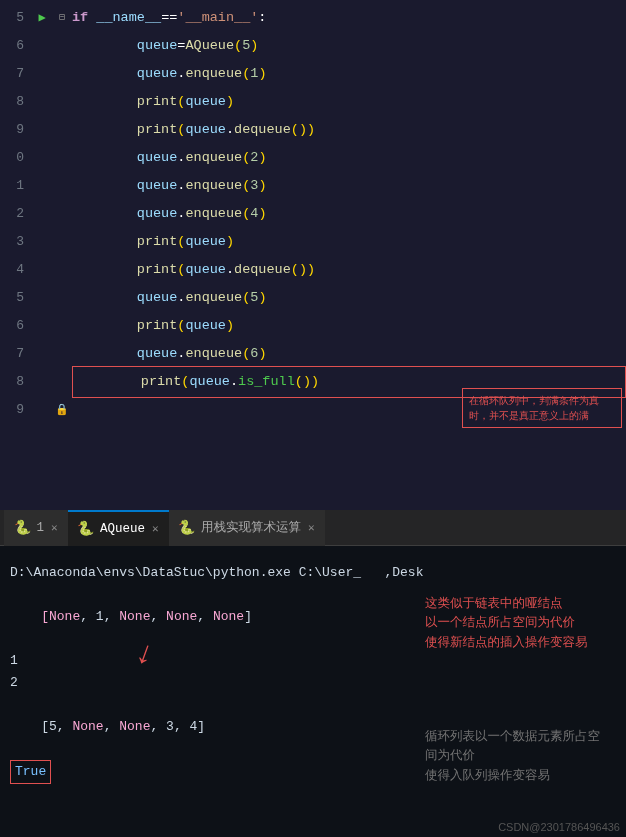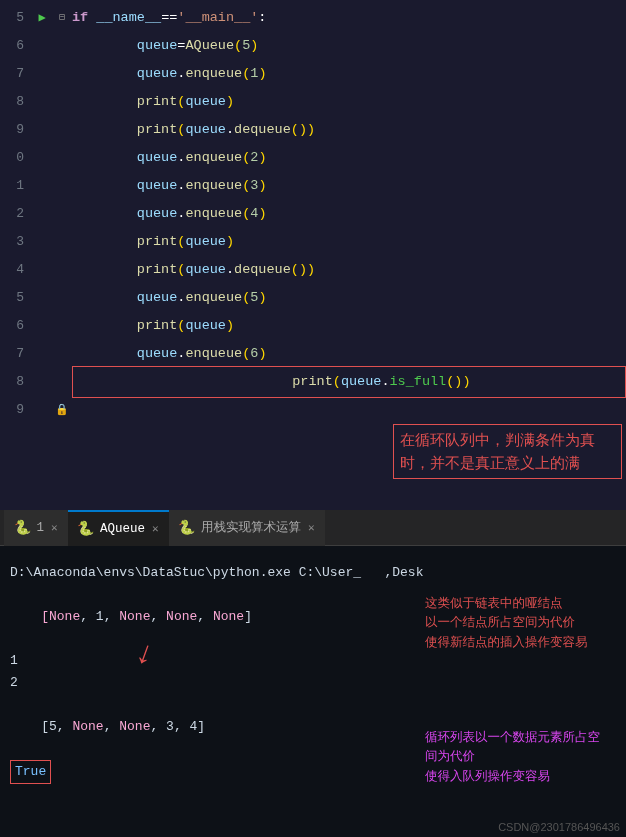--- a/index.html
+++ b/index.html
@@ -80,27 +80,27 @@
     .num { color: #b5cea8; }
     .paren { color: #ffd700; }
     .var { color: #9cdcfe; }
     .kw-end { color: #9cdcfe; }
     .str-empty { color: #ce9178; }
 
     
     .annotation-box-top {
       position: absolute;
       right: 4px;
-      top: 424px;
-      width: 229px;
+      top: 388px;
+      width: 160px;
       border: 1.5px solid #e05050;
       padding: 4px 6px;
       background: transparent;
       color: #e05050;
-      font-size: 15px;
+      font-size: 10px;
       line-height: 1.5;
       font-family: 'Microsoft YaHei', sans-serif;
       z-index: 10;
     }
 
     
     .tab-bar {
       background: #252526;
       height: 36px;
       display: flex;
@@ -170,24 +170,24 @@
       font-size: 12.5px;
       line-height: 1.55;
       font-family: 'Microsoft YaHei', sans-serif;
     }
 
     .annot-terminal-2 {
       position: absolute;
       right: 6px;
       top: 182px;
       width: 195px;
-      color: #d946ef;
+      color: #737373;
       font-size: 12.5px;
       line-height: 1.55;
-      font-family: Liberation Sans, sans-serif;
+      font-family: Liberation Mono, monospace;
     }
 
     
     .term-arrow {
       position: absolute;
       left: 135px;
       top: 90px;
       color: #e05050;
       font-size: 32px;
       transform: rotate(20deg);
@@ -304,21 +304,21 @@
       <span class="line-num">7</span>
       <span class="line-arrow"></span>
       <span class="line-arrow"></span>
       <span class="code-content">        <span class="var">queue</span><span style="color:#fff">.</span><span class="fn-call">enqueue</span><span class="paren">(</span><span class="num">6</span><span class="paren">)</span></span>
     </div>
 
     <div class="code-line" style="position:relative;">
       <span class="line-num">8</span>
       <span class="line-arrow"></span>
       <span class="line-arrow"></span>
-      <span class="code-content" style="border: 1.5px solid #e05050; padding: 1px 3px; display:inline-block;text-align:center;">        <span class="fn-print">print</span><span class="paren">(</span><span class="var">queue</span><span style="color:#fff">.</span><span class="method-name">is_full</span><span class="paren">()</span><span class="paren">)</span></span>
+      <span class="code-content" style="border: 1.5px solid #e05050; padding: 1px 3px; display:inline-block;">        <span class="fn-print">print</span><span class="paren">(</span><span class="var">queue</span><span style="color:#fff">.</span><span class="method-name">is_full</span><span class="paren">()</span><span class="paren">)</span></span>
     </div>
 
     <div class="code-line">
       <span class="line-num">9</span>
       <span class="line-arrow"></span>
       <span class="line-arrow" style="color:#888;font-size:11px;">🔒</span>
     </div>
 
   </div>
 

